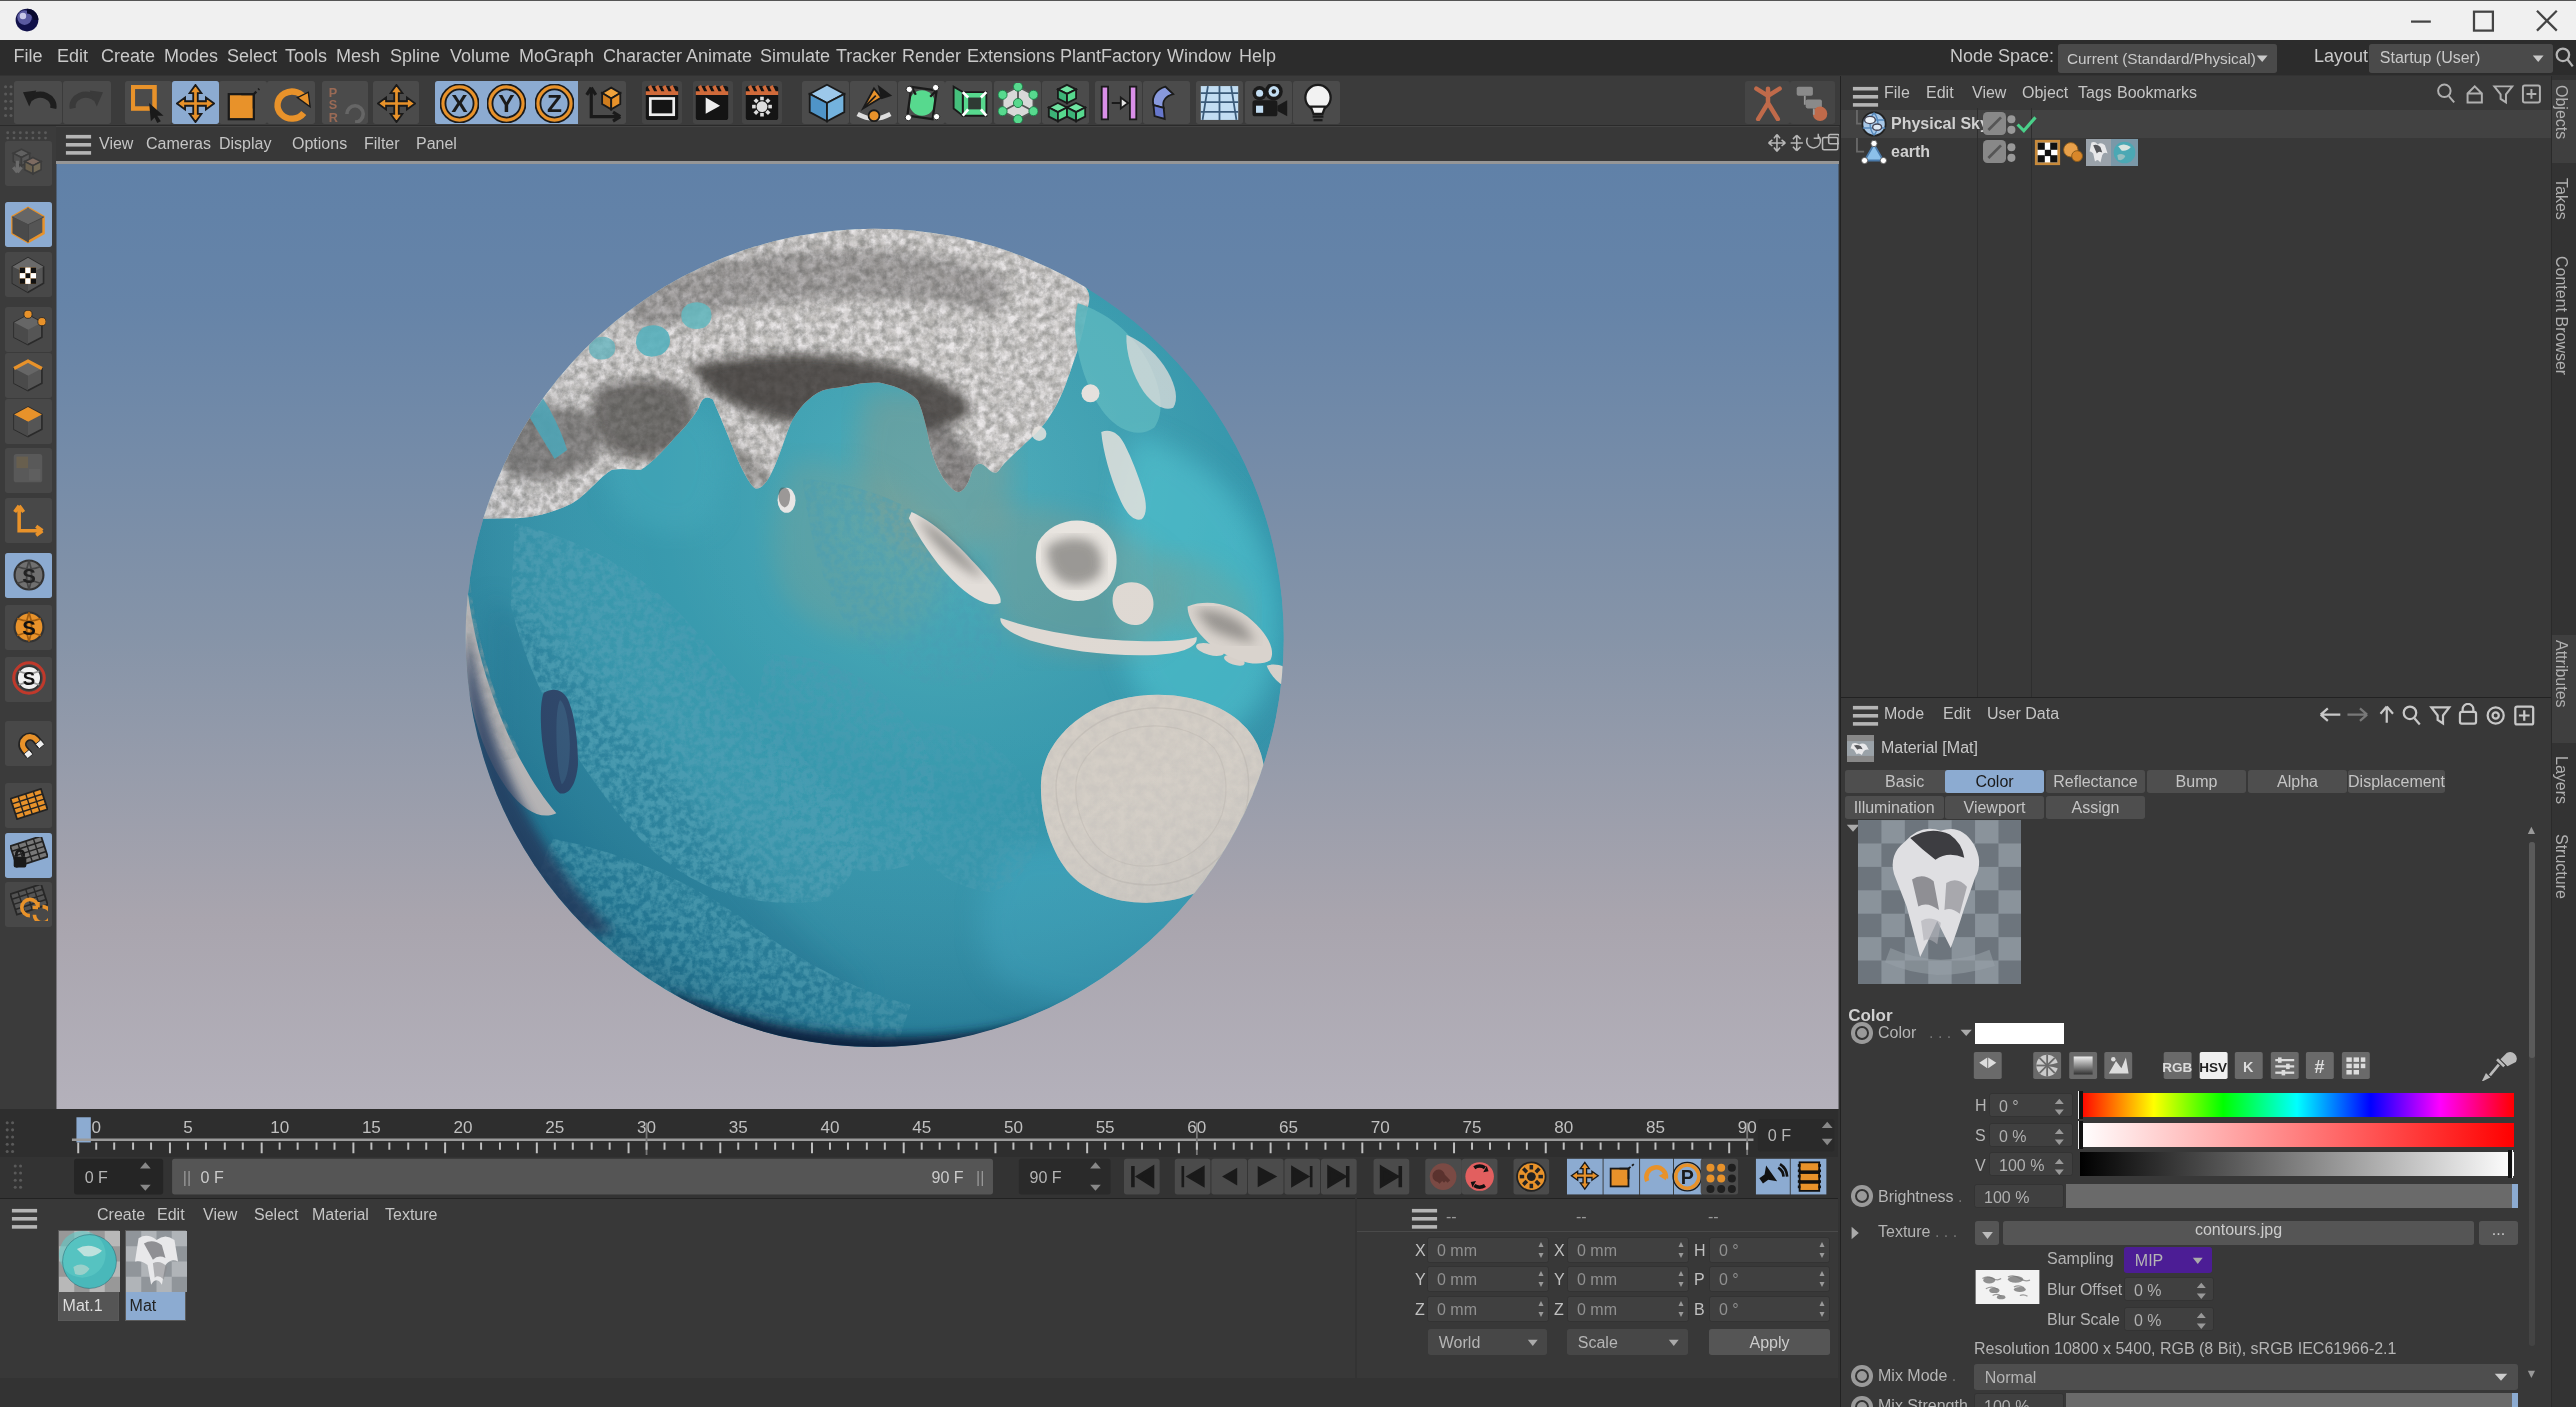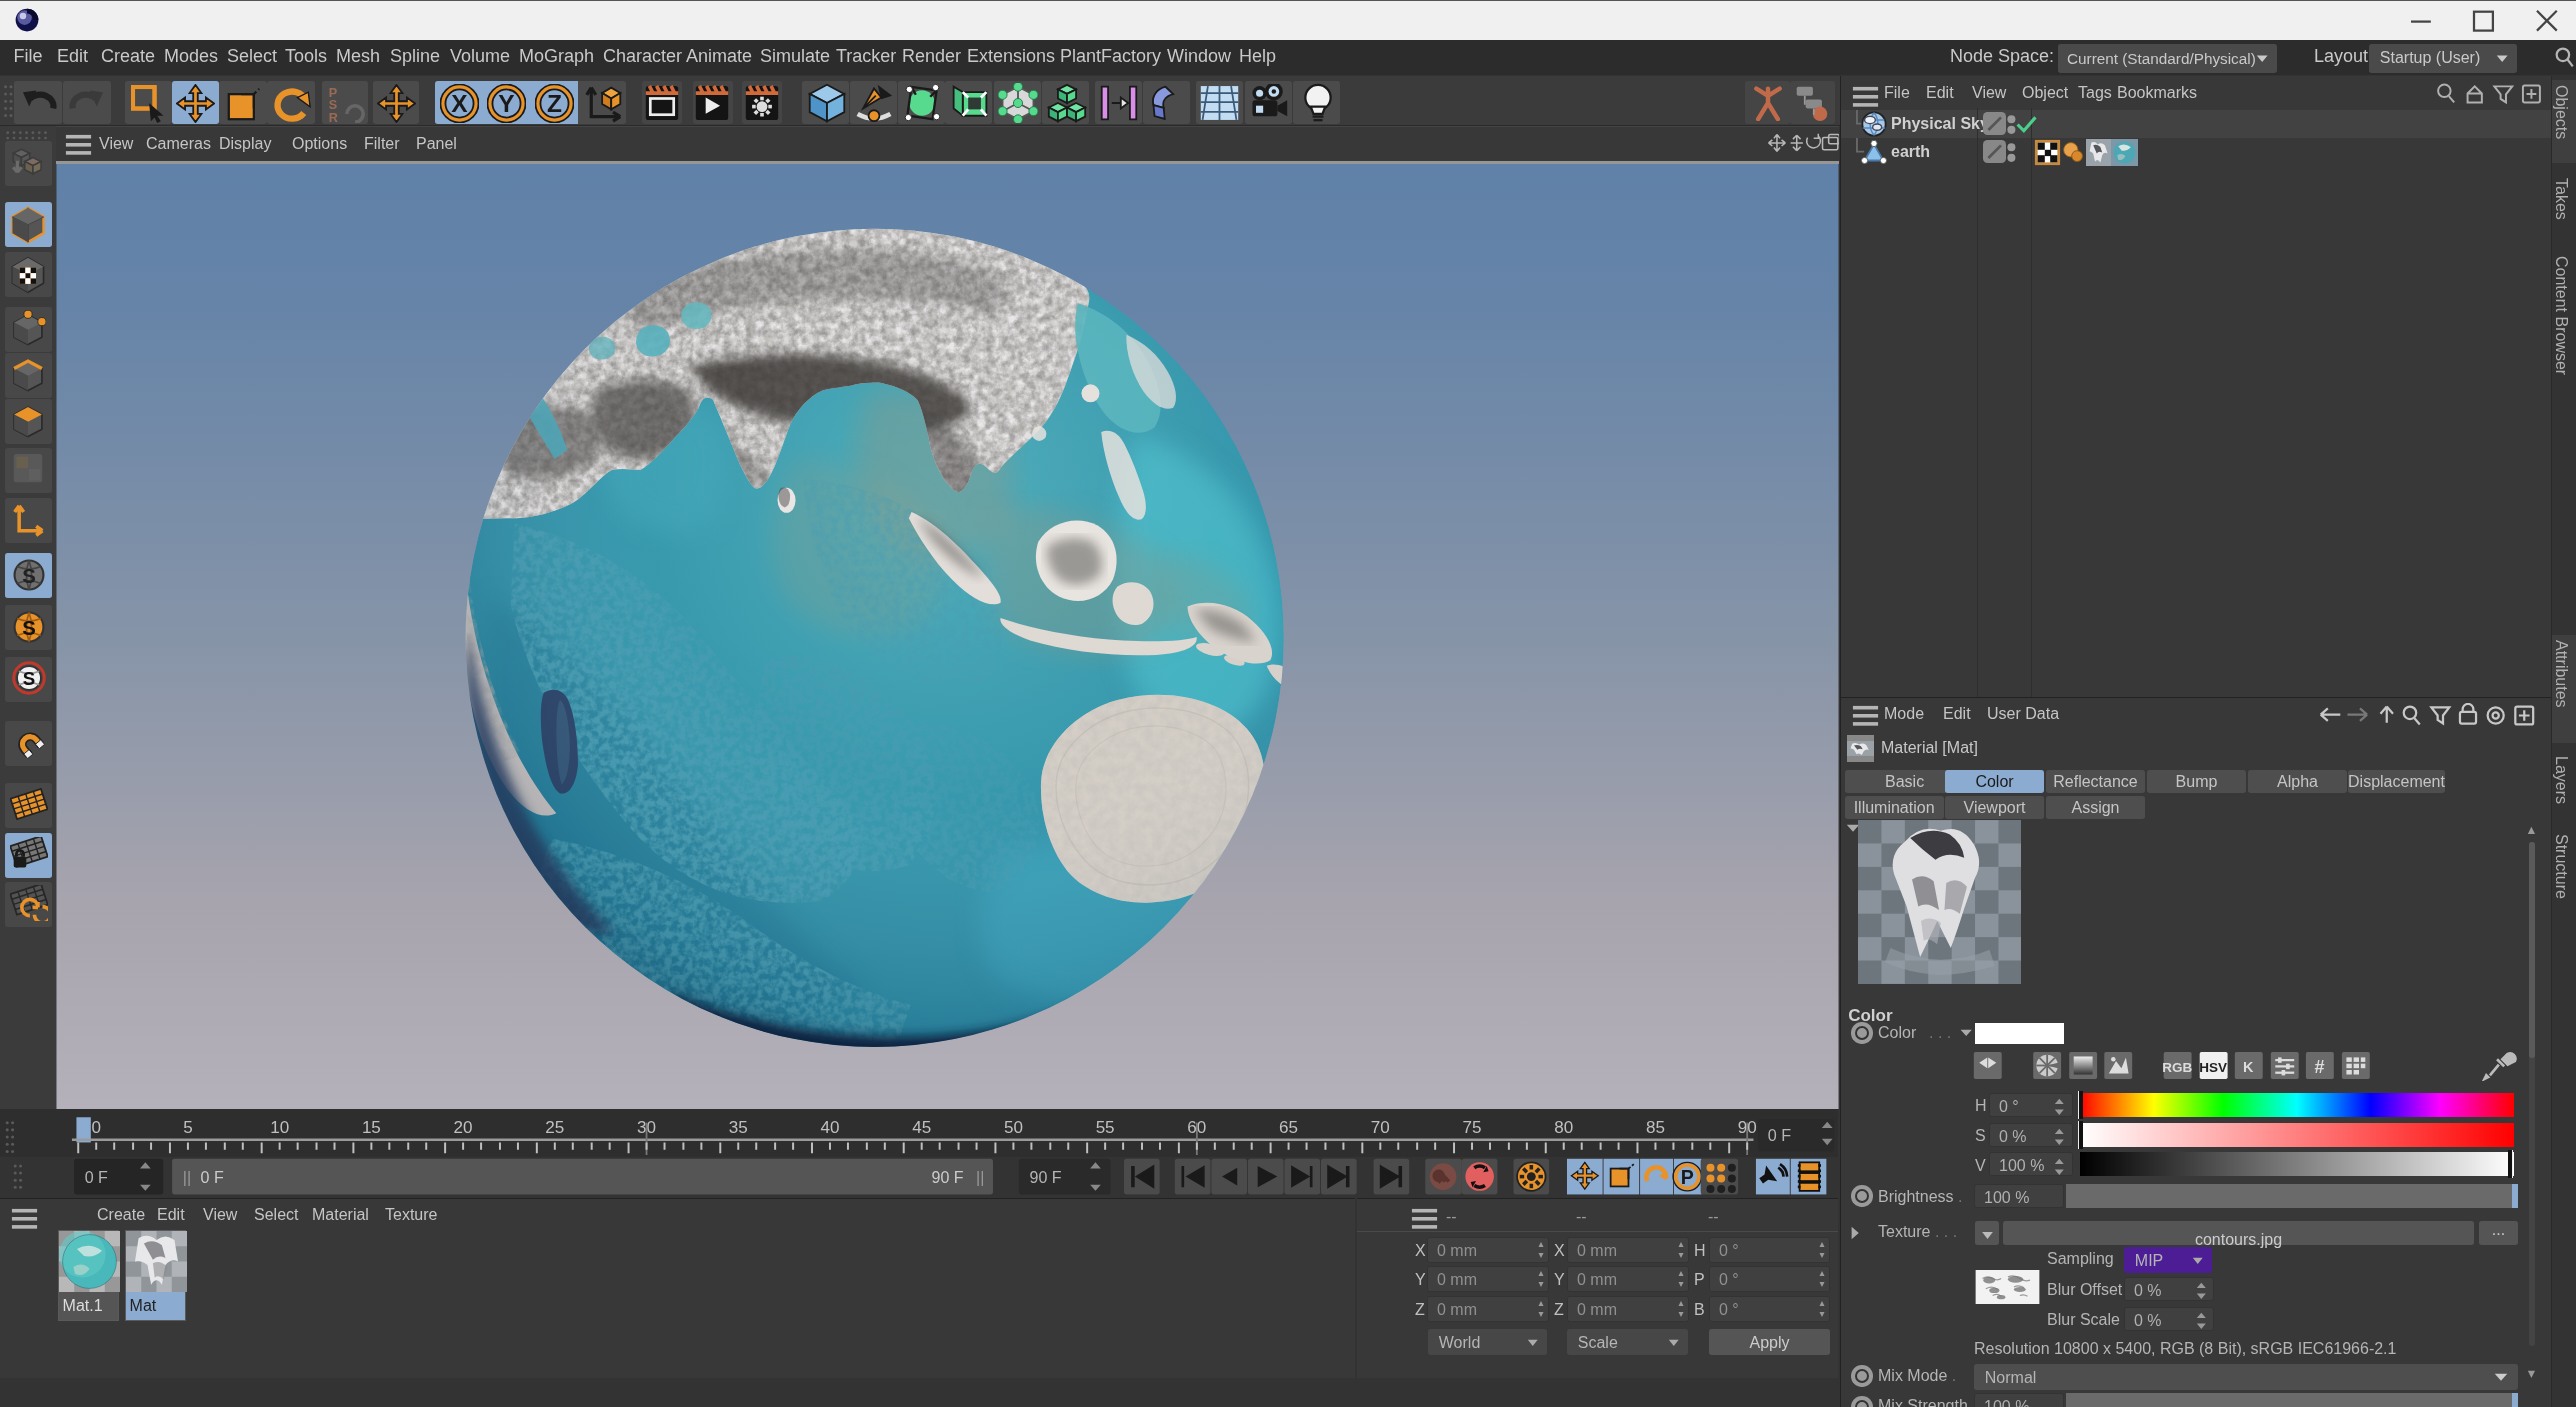--- a/index.html
+++ b/index.html
@@ -92,21 +92,21 @@
     <span class="mi" style="left:1167px">Window</span>
     <span class="mi" style="left:1239px">Help</span>
     <span class="mi" style="left:1950px">Node Space:</span>
     <div class="mi dd" style="left:2058px;top:3.6px;width:219px;height:29px;position:absolute;font-size:15.3px">
       <span style="position:absolute;left:9px;top:6.3px">Current (Standard/Physical)</span>
       <svg style="position:absolute;right:7.2px;top:8px" width="14.4" height="12.6" viewBox="0 0 16 14">
           <path d="M2 4 L8 11 L14 4 Z" fill="#c9c9c9"></path>
         </svg>
     </div>
     <span class="mi" style="left:2314px">Layout:</span>
-    <div class="mi dd" style="left:2369px;top:3.6px;width:148px;height:29px;position:absolute;font-size:16px">
+    <div class="mi dd" style="left:2369px;top:3.6px;width:184px;height:29px;position:absolute;font-size:16px">
       <span style="position:absolute;left:10.8px;top:5.4px">Startup (User)</span>
       <svg style="position:absolute;right:7.2px;top:8px" width="14.4" height="12.6" viewBox="0 0 16 14">
           <path d="M2 4 L8 11 L14 4 Z" fill="#c9c9c9"></path>
         </svg>
     </div>
     <svg class="mi" style="left:2553px;top:4.5px" width="21.6" height="25" viewBox="0 0 24 28">
         <circle cx="11" cy="11" r="7" fill="none" stroke="#b5b5b5" stroke-width="2.5"></circle>
         <line x1="16" y1="16" x2="22" y2="24" stroke="#b5b5b5" stroke-width="2.5"></line>
       </svg>
   </div>
@@ -1244,21 +1244,21 @@
     <div style="position:absolute;left:225px;top:486px;width:452px;height:24px;background:#6a6a6a"></div>
     <div style="position:absolute;left:671px;top:486px;width:6.3px;height:24px;background:#8cabd1"></div>
 
     <svg style="position:absolute;left:7.2px;top:526px" width="14.4" height="18" viewBox="0 0 16 20">
         <path d="M4 3 L12 10 L4 17 Z" fill="#aaa"></path>
       </svg>
     <span class="arow" style="left:37px;top:525px">Texture <span style="color:#777">. . .</span></span>
     <div style="position:absolute;left:134px;top:523px;width:24px;height:24px;background:#555;border-radius:2.7px"><svg width="25" height="28" viewBox="0 0 28 31">
           <path d="M8 12 L14 20 L20 12 Z" fill="#bbb"></path>
         </svg></div>
-    <div style="position:absolute;left:162px;top:523px;width:471px;height:24px;background:#555;border-radius:2.7px;color:#ccc;font-size:16px;text-align:center;padding-top:10px">contours.jpg</div>
+    <div style="position:absolute;left:162px;top:523px;width:471px;height:24px;background:#555;border-radius:2.7px;color:#ccc;font-size:16px;text-align:center;padding-top:0">contours.jpg</div>
     <div style="position:absolute;left:638px;top:523px;width:39px;height:24px;background:#555;border-radius:2.7px;color:#ccc;font-size:16px;text-align:center">...</div>
 
     <span class="arow" style="left:206px;top:552px">Sampling</span>
     <div class="cdd" style="left:283px;top:549px;width:88px;background:#4c1d95">MIP<svg width="13.5" height="10.8" viewBox="0 0 15 12" style="position:absolute;right:7.2px;top:8px">
           <path d="M2 3 L7.5 10 L13 3 Z" fill="#aaa"></path>
         </svg></div>
     <svg style="position:absolute;left:133px;top:572px" width="67" height="34" viewBox="0 0 75 40">
         <rect width="75" height="40" fill="#f2f2f2"></rect>
         <g fill="none" stroke="#999" stroke-width="1.5">
           <path d="M8 10 q6 -4 12 0 q6 3 10 0 M38 8 q8 -3 14 2 q5 4 12 2 M12 22 q8 -4 14 1 M45 20 q6 -3 12 1 M20 30 q6 -3 10 1 M52 30 q5 -2 9 1"></path>

